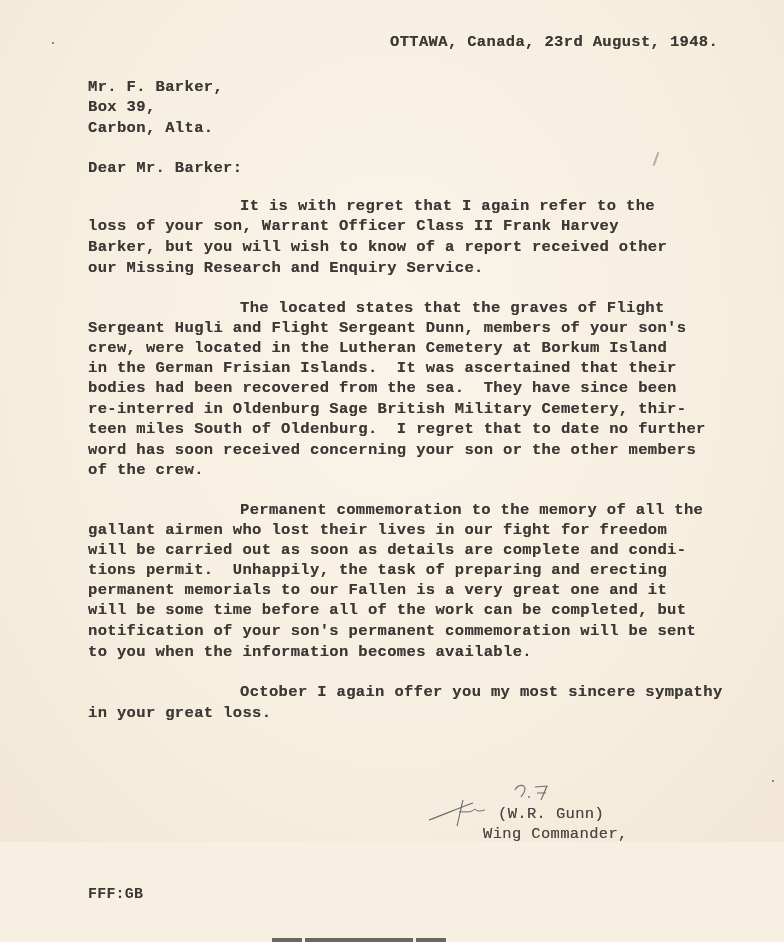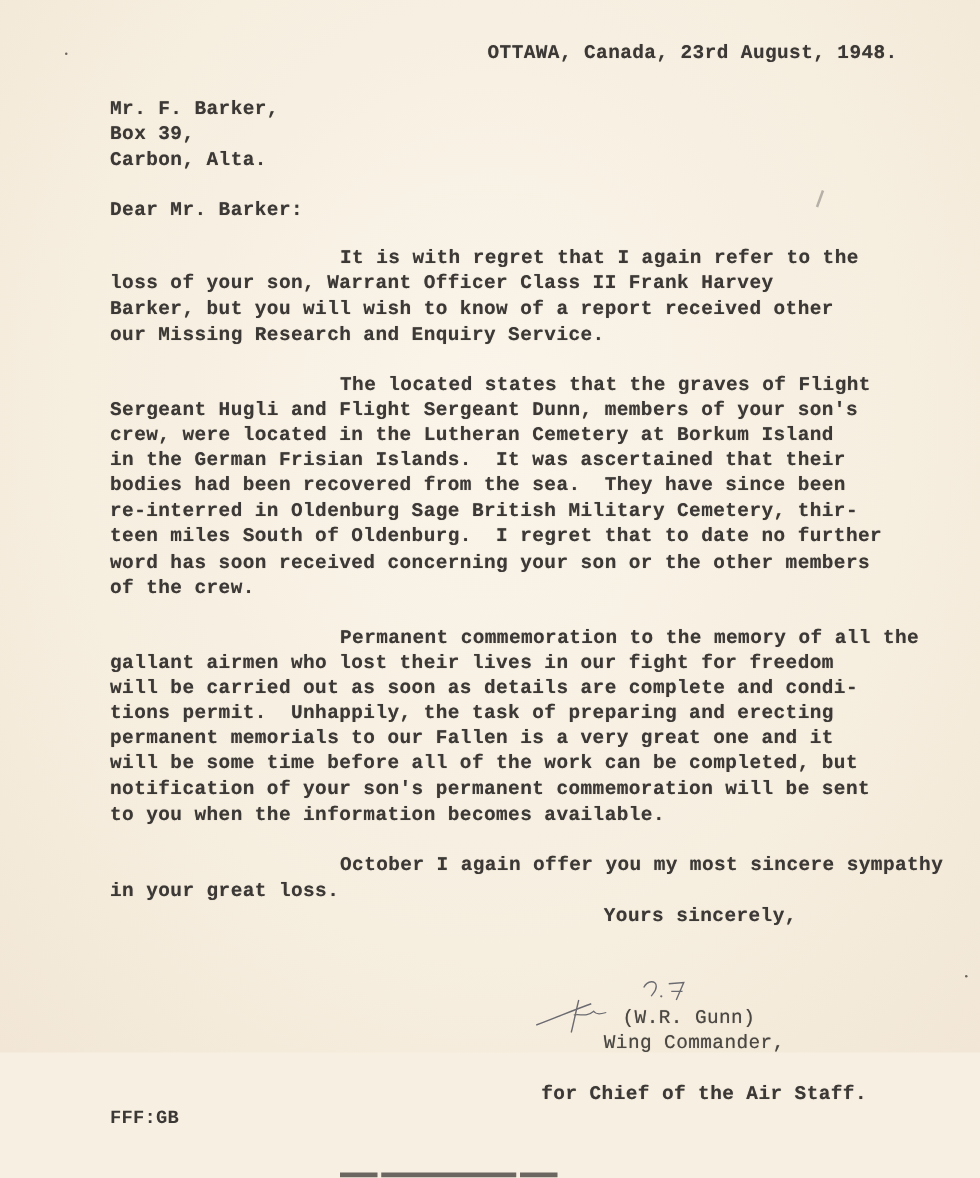--- a/index.html
+++ b/index.html
@@ -28,21 +28,21 @@
       white-space: pre;
       letter-spacing: 0.35px;
       font-weight: bold;
       color: #3b3835;
       text-shadow: 0 0 0.6px rgba(60,55,50,0.6);
     }
     .light { font-weight: normal; color: #4a4743; }
     .date { left: 390px; top: 32px; }
     .addr { left: 88px; }
     .body-line { left: 88px; }
-    .indent { left: 240px; margin-left: 32px; }
+    .indent { left: 240px; }
     .sig { left: 483px; }
 
     .signature {
       position: absolute;
       left: 425px;
       top: 778px;
       width: 160px;
       height: 50px;
     }
     .ref {
@@ -123,35 +123,33 @@
     <div class="tline body-line" style="top:600px">will be some time before all of the work can be completed, but</div>
     <div class="tline body-line" style="top:621px">notification of your son's permanent commemoration will be sent</div>
     <div class="tline body-line" style="top:642px">to you when the information becomes available.</div>
   </div>
 
   <div>
     <div class="tline indent" style="top:682px">October I again offer you my most sincere sympathy</div>
     <div class="tline body-line" style="top:703px">in your great loss.</div>
   </div>
 
-  <div class="tline sig" style="top:723px">Yours sincerely,</div>
 
   <svg class="signature" viewBox="0 0 160 50">
     <path d="M90 12 C 93 6, 100 6, 100 11 C 100 15, 97 17, 96 19" fill="none" stroke="#6a6a70" stroke-width="1.1"></path>
     <circle cx="104" cy="19" r="0.9" fill="#6a6a70"></circle>
     <path d="M110 9 L 122 8 L 116 22" fill="none" stroke="#6a6a70" stroke-width="1.1"></path>
     <path d="M112 15 L 121 15" fill="none" stroke="#6a6a70" stroke-width="1"></path>
     <path d="M4 42 C 20 36, 34 30, 48 25" fill="none" stroke="#6a6a70" stroke-width="1.1"></path>
     <path d="M38 22 C 36 30, 34 40, 32 48" fill="none" stroke="#6a6a70" stroke-width="1.1"></path>
     <path d="M34 34 C 40 33, 44 36, 50 31 C 52 34, 56 33, 60 32" fill="none" stroke="#6a6a70" stroke-width="1"></path>
   </svg>
 
   <div class="tline light" style="left:498px; top:804px">(W.R. Gunn)</div>
   <div class="tline light" style="left:483px; top:824px">Wing Commander,</div>
-  <div class="tline" style="left:433px; top:865px">for Chief of the Air Staff.</div>
 
   <div class="ref">FFF:GB</div>
 
   <div class="speck" style="left:52px; top:42px"></div>
   <div class="speck" style="left:772px; top:780px"></div>
   <div class="pen-mark"></div>
 
   <div class="bottom-bars">
     <span style="width:30px"></span>
     <span style="width:108px"></span>

